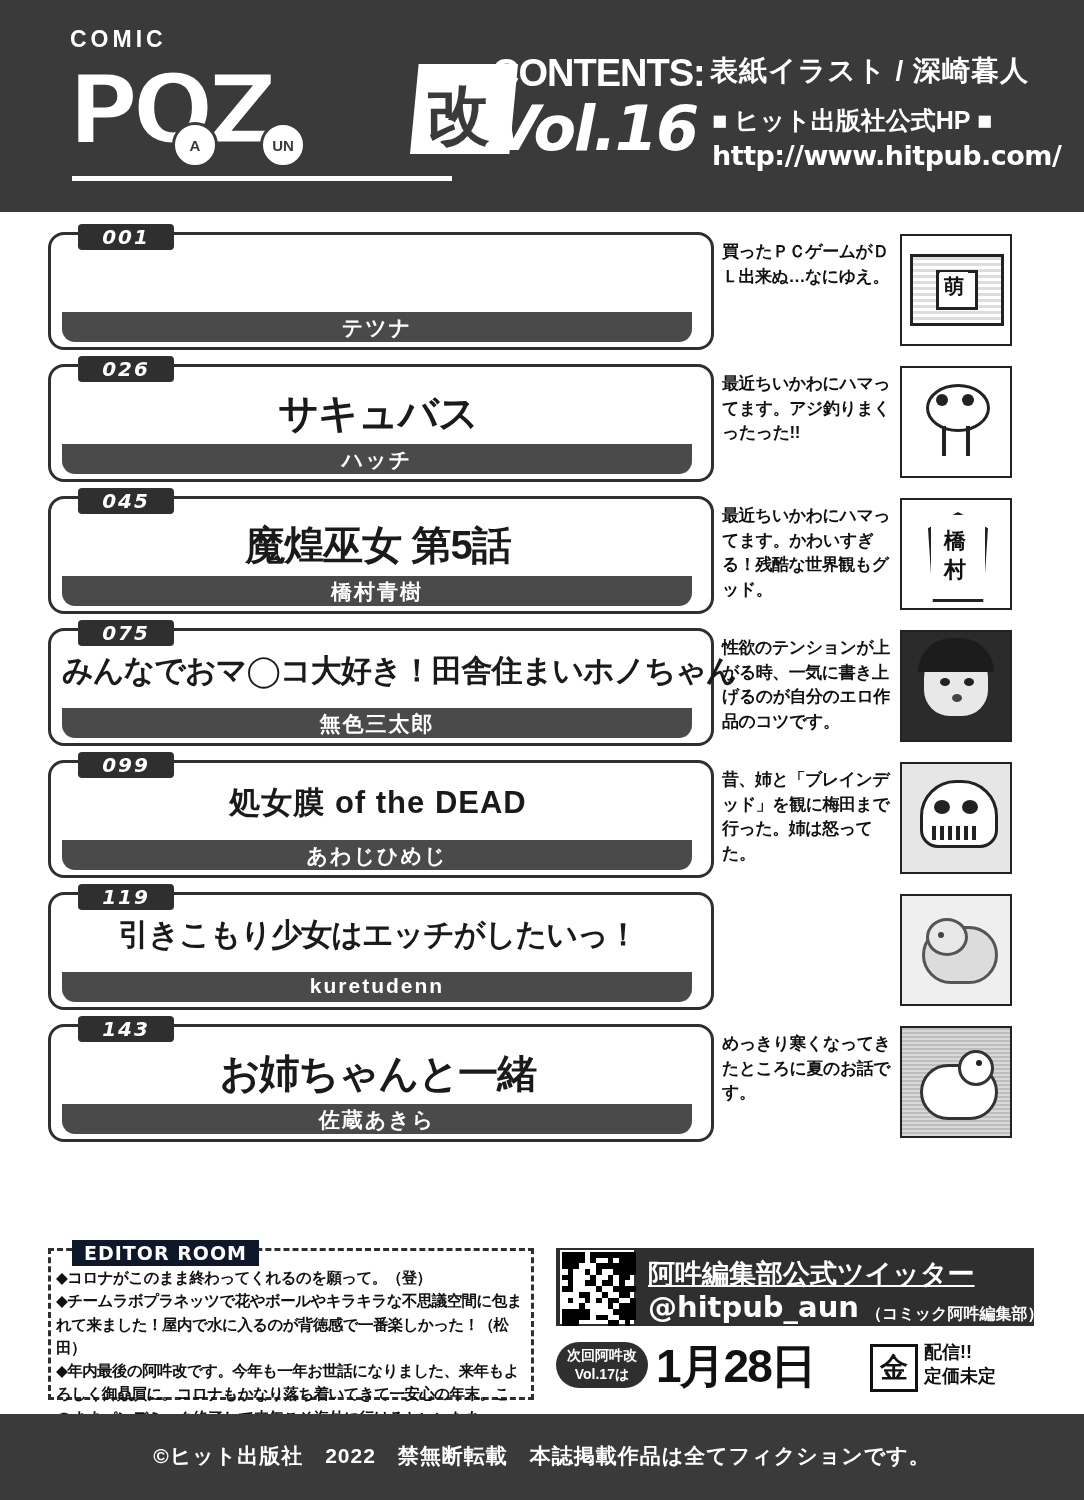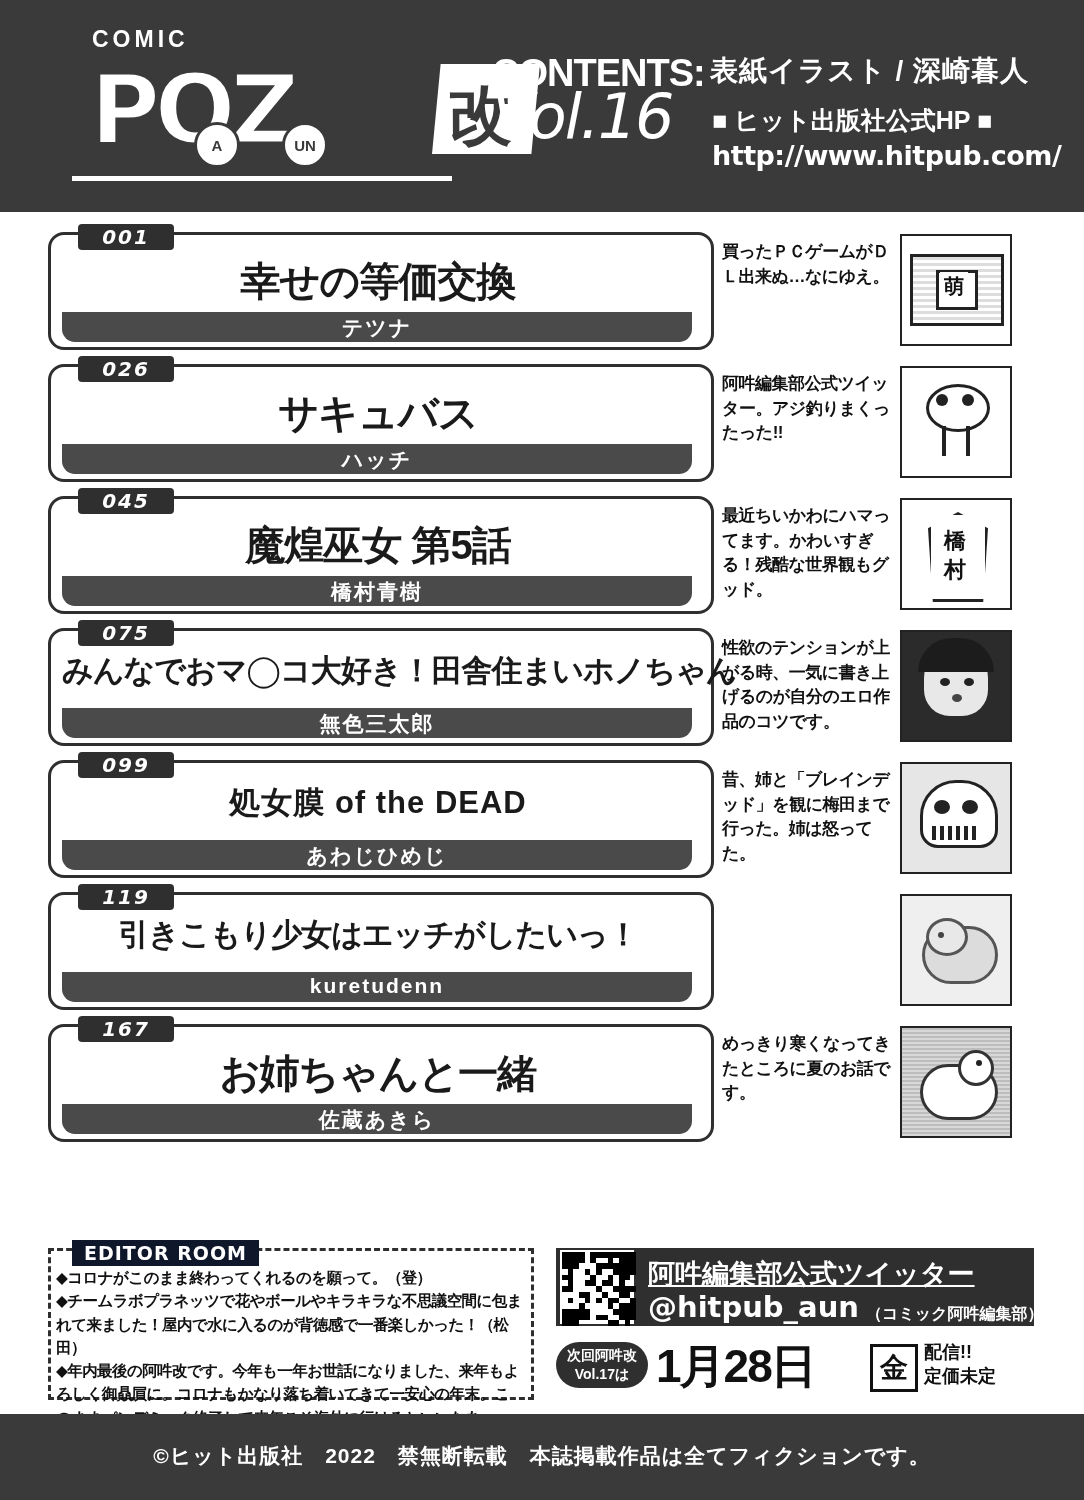--- a/index.html
+++ b/index.html
@@ -1,34 +1,34 @@
 <!DOCTYPE html>
 <html><head>
 <meta charset="utf-8">
 <style>
   html,body{margin:0;padding:0;background:#fff;}
   body{width:1084px;height:1500px;font-family:"Liberation Sans","DejaVu Sans",sans-serif;color:#111;overflow:hidden;}
   .page{position:relative;width:1084px;height:1500px;background:#fff;}
 
   
   .header{position:absolute;left:0;top:0;width:1084px;height:212px;background:#3a3a3a;}
-  .logo-wrap{position:absolute;left:76px;top:26px;width:420px;height:170px;}
+  .logo-wrap{position:absolute;left:54px;top:26px;width:420px;height:170px;}
   .logo-comic{position:absolute;left:16px;top:0px;color:#fff;font-size:23px;font-weight:bold;letter-spacing:4px;}
   .logo-text{position:absolute;left:14px;top:36px;font-size:96px;font-weight:bold;color:#fff;letter-spacing:-6px;
              -webkit-text-stroke:3px #3a3a3a;font-family:"DejaVu Sans",sans-serif;line-height:1;}
   .logo-aun{position:absolute;left:118px;top:96px;width:190px;height:44px;}
   .circ{position:absolute;width:40px;height:40px;border-radius:50%;border:3px solid #3a3a3a;background:#fff;
         display:flex;align-items:center;justify-content:center;font-size:15px;font-weight:bold;color:#3a3a3a;}
   .logo-kai{position:absolute;left:356px;top:38px;width:108px;height:90px;background:#fff;
             -webkit-clip-path:polygon(8% 0,100% 0,92% 100%,0 100%);clip-path:polygon(8% 0,100% 0,92% 100%,0 100%);}
   .logo-kai span{position:absolute;left:16px;top:8px;font-size:64px;font-weight:bold;color:#3a3a3a;}
   .hline{position:absolute;left:72px;top:176px;width:380px;height:5px;background:#fff;}
 
   .contents-label{position:absolute;left:492px;top:52px;font-size:38px;font-weight:bold;color:#fff;letter-spacing:-1px;}
-  .vol{position:absolute;left:492px;top:80px;font-size:62px;font-weight:normal;color:#fff;letter-spacing:-2px;
+  .vol{position:absolute;left:492px;top:92px;font-size:62px;font-weight:bold;color:#fff;letter-spacing:-2px;
        font-style:italic;font-family:"DejaVu Sans",sans-serif;}
   .cover-credit{position:absolute;left:710px;top:52px;font-size:28px;font-weight:bold;color:#fff;letter-spacing:1px;}
   .hp-box{position:absolute;left:712px;top:104px;font-size:25px;font-weight:bold;color:#fff;letter-spacing:0px;}
   .hp-url{position:absolute;left:712px;top:140px;font-size:27px;font-weight:bold;color:#fff;
           font-family:"DejaVu Sans",sans-serif;letter-spacing:-0.5px;}
 
   
   .toc{position:absolute;left:0;top:224px;width:1084px;}
   .entry{position:relative;height:126px;margin:0 0 6px 0;}
   .bar{position:absolute;left:48px;top:8px;width:660px;height:112px;border:3px solid #2f2f2f;border-radius:16px;background:#fff;}
@@ -98,39 +98,38 @@
     <div class="vol">Vol.16</div>
     <div class="cover-credit">表紙イラスト / 深崎暮人</div>
     <div class="hp-box">■ ヒット出版社公式HP ■</div>
     <div class="hp-url">http://www.hitpub.com/</div>
   </div>
 
   <div class="toc" id="toc">
       <div class="entry">
     <div class="bar"></div>
     <div class="page-num">001</div>
-    <div class="title">幸せの等価交換</div>
     <div class="author-strip"></div>
     <div class="author">テツナ</div>
     <div class="comment">買ったＰＣゲームがＤＬ出来ぬ…なにゆえ。</div>
     <div class="thumb">
           <div class="art">
             <div class="e" style="left:8px;top:18px;width:88px;height:66px;border:3px solid #222;background:repeating-linear-gradient(0deg,#fff 0 3px,#ddd 3px 6px);"></div>
             <div class="e" style="left:34px;top:34px;width:36px;height:34px;border:3px solid #222;background:#fff;"></div>
             <div class="e" style="left:38px;top:36px;width:28px;height:28px;background:#fff;color:#111;font:bold 20px/28px &quot;Liberation Sans&quot;,sans-serif;text-align:center;">萌</div>
           </div>
         </div>
   </div>
       <div class="entry">
     <div class="bar"></div>
     <div class="page-num">026</div>
     <div class="title">サキュバス</div>
     <div class="author-strip"></div>
     <div class="author">ハッチ</div>
-    <div class="comment">阿吽編集部公式ツイッター。アジ釣りまくったった!!</div>
+    <div class="comment">最近ちいかわにハマってます。アジ釣りまくったった!!</div>
     <div class="thumb">
           <div class="art">
             <div class="e" style="left:24px;top:16px;width:58px;height:42px;border:3px solid #222;border-radius:50%;background:#fff;"></div>
             <div class="e" style="left:34px;top:26px;width:12px;height:12px;border-radius:50%;background:#222;"></div>
             <div class="e" style="left:60px;top:26px;width:12px;height:12px;border-radius:50%;background:#222;"></div>
             <div class="e" style="left:40px;top:58px;width:4px;height:30px;background:#222;"></div>
             <div class="e" style="left:64px;top:58px;width:4px;height:30px;background:#222;"></div>
           </div>
         </div>
   </div>
@@ -193,21 +192,21 @@
           <div class="art">
             <div class="e" style="left:0;top:0;width:108px;height:108px;background:#efefef;"></div>
             <div class="e" style="left:20px;top:30px;width:70px;height:52px;border:3px solid #555;border-radius:36px;background:#dcdcdc;"></div>
             <div class="e" style="left:24px;top:22px;width:36px;height:32px;border:3px solid #555;border-radius:50%;background:#e8e8e8;"></div>
             <div class="e" style="left:36px;top:36px;width:6px;height:6px;border-radius:50%;background:#444;"></div>
           </div>
         </div>
   </div>
       <div class="entry">
     <div class="bar"></div>
-    <div class="page-num">167</div>
+    <div class="page-num">143</div>
     <div class="title">お姉ちゃんと一緒</div>
     <div class="author-strip"></div>
     <div class="author">佐蔵あきら</div>
     <div class="comment">めっきり寒くなってきたところに夏のお話です。</div>
     <div class="thumb">
           <div class="art">
             <div class="e" style="left:0;top:0;width:108px;height:108px;background:repeating-linear-gradient(0deg,#d8d8d8 0 2px,#bdbdbd 2px 4px);"></div>
             <div class="e" style="left:18px;top:36px;width:72px;height:50px;border:3px solid #333;border-radius:40px;background:#fff;"></div>
             <div class="e" style="left:56px;top:22px;width:30px;height:30px;border:3px solid #333;border-radius:50%;background:#fff;"></div>
             <div class="e" style="left:74px;top:32px;width:6px;height:6px;border-radius:50%;background:#222;"></div>

